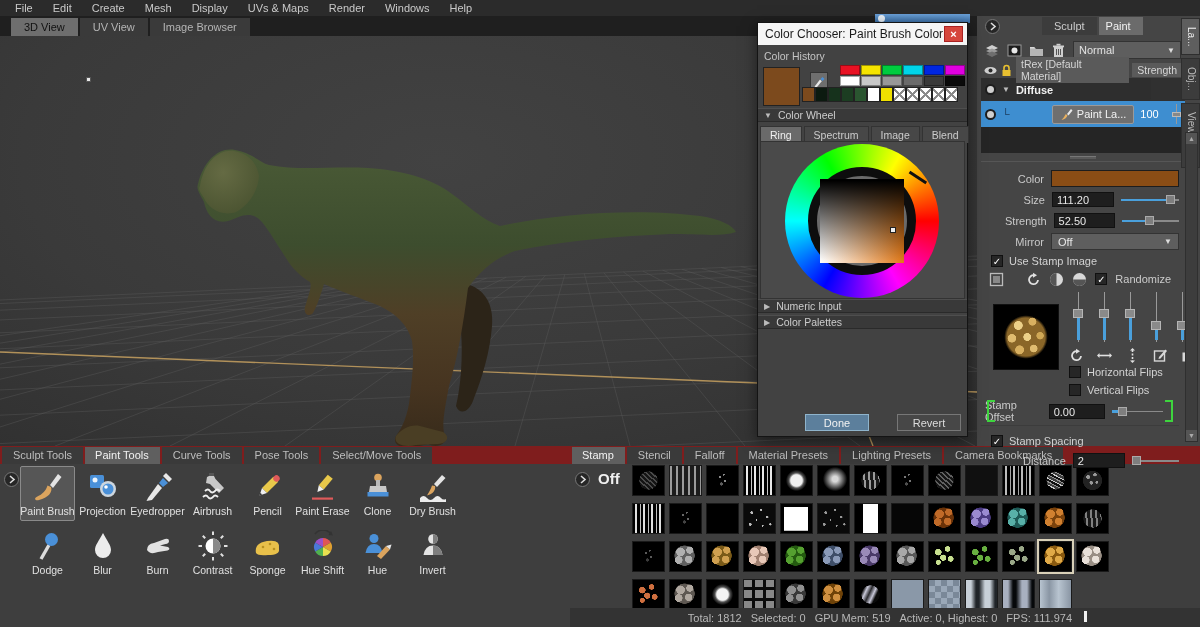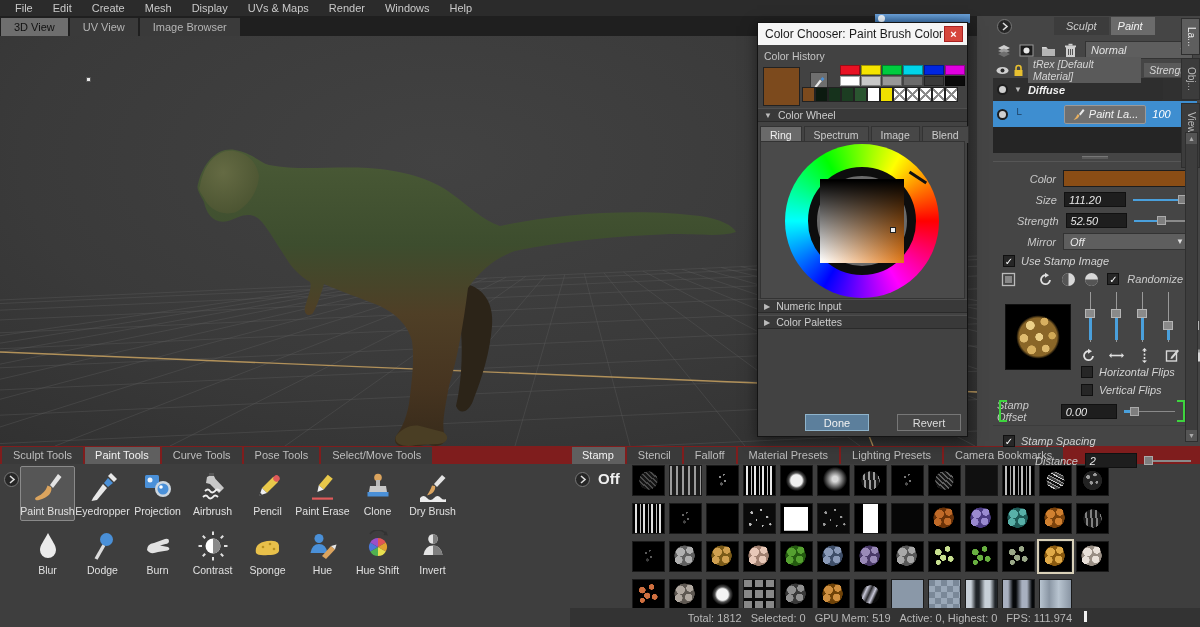--- a/index.html
+++ b/index.html
@@ -5,21 +5,21 @@
   * { margin:0; padding:0; box-sizing:border-box; }
   html,body { background:#1e1e1e; }
   body { font-family:"Liberation Sans","DejaVu Sans",sans-serif; }
   #app { position:relative; width:1200px; height:627px; background:#2f2f2f; overflow:hidden; color:#ccc; font-size:11px; }
 
   
   #menubar { position:absolute; left:0; top:0; width:1200px; height:16px; background:#2b2b2b; display:flex; align-items:center; padding-left:6px; gap:2px; z-index:5; }
   .menu-item { padding:1px 9px; color:#c9c9c9; font-size:11px; cursor:default; }
 
   
-  #viewtabs { position:absolute; left:0; top:16px; width:977px; height:20px; background:#1f1f1f; display:flex; align-items:flex-end; gap:2px; padding-left:1px; z-index:4; }
+  #viewtabs { position:absolute; left:0; top:16px; width:977px; height:20px; background:#1f1f1f; display:flex; align-items:flex-end; gap:2px; padding-left:11px; z-index:4; }
   .vtab { padding:3px 13px 3px; background:#3a3a3a; color:#b5b5b5; font-size:11px; }
   .vtab.active { background:#6e6e6e; color:#111; }
 
   
   #viewport { position:absolute; left:0; top:36px; width:977px; height:410px; overflow:hidden;
     background:radial-gradient(ellipse at 45% 30%, #424242 0%, #3a3a3a 55%, #2f2f2f 100%); z-index:1; }
   #viewport svg { position:absolute; left:0; top:0; }
   #brush-cursor { position:absolute; left:86px; top:41px; width:5px; height:5px; background:#e8e8e8; border:1px solid #555; }
 
   
@@ -57,21 +57,21 @@
   #sv-mark { position:absolute; right:8px; top:48px; width:6px; height:6px; background:#f0f0f0; border:1px solid #222; }
   #dlg-numeric { position:absolute; left:0; top:276px; width:100%; }
   #dlg-palettes { position:absolute; left:0; top:292px; width:100%; }
   #dlg-buttons { position:absolute; right:6px; bottom:5px; display:flex; gap:28px; }
   .dlg-btn { min-width:64px; height:17px; display:flex; align-items:center; justify-content:center; font-size:11px; }
   #btn-done { background:#5c7f9c; border:1px solid #8fb4cc; color:#f2f2f2; }
   #btn-revert { background:#474747; border:1px solid #777; color:#ddd; }
 
   
   #rightpanel { position:absolute; left:977px; top:14px; width:223px; height:432px; background:#454545; z-index:3; }
-  #rp-main { position:absolute; left:16px; top:0; width:204px; height:432px;font-style:italic; }
+  #rp-main { position:absolute; left:4px; top:0; width:204px; height:432px; }
   #rp-sidetabs { position:absolute; right:0; top:4px; width:19px; display:flex; flex-direction:column; gap:3px; }
   .side-tab { writing-mode:vertical-rl; padding:8px 2px; background:#3c3c3c; color:#bbb; font-size:10px; border:1px solid #2e2e2e; }
   .side-tab.active { background:#5e5e5e; color:#eee; }
   #rp-scroll { position:absolute; right:2px; top:118px; width:13px; height:310px; background:#3d3d3d; border:1px solid #2f2f2f; }
   .scr-arrow { position:absolute; left:0; width:11px; height:11px; background:#555; color:#aaa; font-size:7px; display:flex; align-items:center; justify-content:center; }
   #rp-header { display:flex; align-items:center; height:24px; padding:2px 4px; gap:4px; }
   .mode-tabs { margin-left:38px; display:flex; gap:2px; }
   .mode-tab { padding:3px 12px; font-size:11px; background:#3c3c3c; color:#ccc; }
   .mode-tab.active { background:#6b6b6b; color:#f2f2f2;padding-left:7px; }
   #rp-icons { display:flex; align-items:center; height:24px; padding:0 4px; gap:7px; }
@@ -596,35 +596,35 @@
         <div class="tool-row">
           <div class="tool selected">
             <span class="ticon"><svg width="32" height="32" viewBox="0 0 32 32">
                 <path d="M18 14 L26 3 L29.5 6 L21 17Z" fill="#e4e4e4"></path>
                 <path d="M19 16 C21 21 16 27 7 29 C3 30 2 27.5 4.5 26 C11 23 14 19.5 15.5 14.5Z" fill="#dba45e"></path>
               </svg></span>
             <span class="tlabel">Paint Brush</span>
           </div>
           <div class="tool">
             <span class="ticon"><svg width="32" height="32" viewBox="0 0 32 32">
-                <path d="M6 27 L16 13 L20 17 L10 29 L4.5 30Z" fill="#e8e8e8"></path>
-                <path d="M17 12 L21 7 L26 12 L21 16Z" fill="#4a90d8"></path>
-                <path d="M21 5 L24 2 L30 8 L27 11Z" fill="#e8e8e8"></path>
-              </svg></span>
-            <span class="tlabel">Eyedropper</span>
-          </div>
-          <div class="tool">
-            <span class="ticon"><svg width="32" height="32" viewBox="0 0 32 32">
                 <rect x="3" y="4" width="14" height="13" rx="1.5" fill="#4a90d8"></rect>
                 <circle cx="8" cy="9" r="2.5" fill="#fff" opacity="0.9"></circle>
                 <circle cx="21" cy="18" r="8" fill="#cdd6de"></circle>
                 <circle cx="21" cy="18" r="5.5" fill="#4a90d8"></circle>
                 <circle cx="19" cy="16" r="1.8" fill="#fff"></circle>
               </svg></span>
             <span class="tlabel">Projection</span>
+          </div>
+          <div class="tool">
+            <span class="ticon"><svg width="32" height="32" viewBox="0 0 32 32">
+                <path d="M6 27 L16 13 L20 17 L10 29 L4.5 30Z" fill="#e8e8e8"></path>
+                <path d="M17 12 L21 7 L26 12 L21 16Z" fill="#4a90d8"></path>
+                <path d="M21 5 L24 2 L30 8 L27 11Z" fill="#e8e8e8"></path>
+              </svg></span>
+            <span class="tlabel">Eyedropper</span>
           </div>
           <div class="tool">
             <span class="ticon"><svg width="32" height="32" viewBox="0 0 32 32">
                 <path d="M10 6 L16 3 L18.5 8 L27 17 L22 22 L13 13 L9 12Z" fill="#c8c8c8"></path>
                 <rect x="12" y="2" width="5" height="3" fill="#555"></rect>
                 <path d="M8 20 q3 -3 5 0 q2 3 5 0 q2 -3 5 0" fill="none" stroke="#f0f0f0" stroke-width="1.8"></path>
                 <path d="M6 26 q3 -3 5 0 q2 3 5 0 q2 -3 5 0" fill="none" stroke="#f0f0f0" stroke-width="1.8"></path>
               </svg></span>
             <span class="tlabel">Airbrush</span>
           </div>
@@ -663,30 +663,30 @@
                 <path d="M17 13 L25 4 L28.5 7 L20 16Z" fill="#e4e4e4"></path>
                 <path d="M18 15 C19 19 16 23 10 24.5 C12 21 14 18 15 14.5Z" fill="#dba45e"></path>
                 <path d="M3 27 q3.5 -4 7 0 q3.5 4 7 0 q3.5 -4 7 0 q2 2.5 5 1 L29 31 L3 31Z" fill="#ececec"></path>
               </svg></span>
             <span class="tlabel">Dry Brush</span>
           </div>
         </div>
         <div class="tool-row">
           <div class="tool">
             <span class="ticon"><svg width="32" height="32" viewBox="0 0 32 32">
-                <path d="M16 3 C20 11 24 15 24 20 a8 8 0 1 1 -16 0 C8 15 12 11 16 3Z" fill="#ececec"></path>
-              </svg></span>
-            <span class="tlabel">Blur</span>
-          </div>
-          <div class="tool">
-            <span class="ticon"><svg width="32" height="32" viewBox="0 0 32 32">
                 <line x1="9" y1="29" x2="17" y2="15" stroke="#dcdcdc" stroke-width="3.4"></line>
                 <circle cx="19.5" cy="9.5" r="6.5" fill="#4a90d8"></circle>
               </svg></span>
             <span class="tlabel">Dodge</span>
+          </div>
+          <div class="tool">
+            <span class="ticon"><svg width="32" height="32" viewBox="0 0 32 32">
+                <path d="M16 3 C20 11 24 15 24 20 a8 8 0 1 1 -16 0 C8 15 12 11 16 3Z" fill="#ececec"></path>
+              </svg></span>
+            <span class="tlabel">Blur</span>
           </div>
           <div class="tool">
             <span class="ticon"><svg width="32" height="32" viewBox="0 0 32 32">
                 <path d="M5 20 q0 -6 7 -7 L23 9 q4 -1 4 2 q0 2.5 -3.5 3 l-5.5 1.5 L26 17 q3 2 -0.5 3.5 L16 22 q-8 3 -11 -2Z" fill="#e2e2e2"></path>
               </svg></span>
             <span class="tlabel">Burn</span>
           </div>
           <div class="tool">
             <span class="ticon"><svg width="32" height="32" viewBox="0 0 32 32">
                 <circle cx="16" cy="16" r="7.5" fill="#fff"></circle>
@@ -708,39 +708,39 @@
             <span class="ticon"><svg width="32" height="32" viewBox="0 0 32 32">
                 <path d="M4 23 q-2 -10 11 -12 q14 -2 12 8 q1 6 -11 6 q-10 1 -12 -2Z" fill="#e8c04a"></path>
                 <circle cx="11" cy="17" r="1.3" fill="#b89020"></circle>
                 <circle cx="18" cy="14" r="1.3" fill="#b89020"></circle>
                 <circle cx="22" cy="19" r="1.3" fill="#b89020"></circle>
               </svg></span>
             <span class="tlabel">Sponge</span>
           </div>
           <div class="tool">
             <span class="ticon"><svg width="32" height="32" viewBox="0 0 32 32">
-                <circle cx="12" cy="8.5" r="4.5" fill="#4a90d8"></circle>
-                <path d="M3.5 23 q1.5 -9 8.5 -9 q7 0 8.5 9Z" fill="#4a90d8"></path>
-                <path d="M15 26 L24 16 L28 19.5 L19 29Z" fill="#dba45e"></path>
-                <path d="M24 16 L28 19.5 L29.5 14.5Z" fill="#e8e8e8"></path>
-              </svg></span>
-            <span class="tlabel">Hue</span>
-          </div>
-          <div class="tool">
-            <span class="ticon"><svg width="32" height="32" viewBox="0 0 32 32">
                 <path d="M16 17 L16.0 8.0 A9 9 0 0 1 23.8 12.5Z" fill="#e05555"></path>
                 <path d="M16 17 L23.8 12.5 A9 9 0 0 1 23.8 21.5Z" fill="#e0a030"></path>
                 <path d="M16 17 L23.8 21.5 A9 9 0 0 1 16.0 26.0Z" fill="#e8e050"></path>
                 <path d="M16 17 L16.0 26.0 A9 9 0 0 1 8.2 21.5Z" fill="#50b050"></path>
                 <path d="M16 17 L8.2 21.5 A9 9 0 0 1 8.2 12.5Z" fill="#4a78d8"></path>
                 <path d="M16 17 L8.2 12.5 A9 9 0 0 1 16.0 8.0Z" fill="#9a50c8"></path>
                 <path d="M8 4 A10 10 0 0 1 24 4" fill="none" stroke="#333" stroke-width="1.6"></path>
                 <path d="M24 1 L26 5.5 L21.5 5Z" fill="#333"></path>
               </svg></span>
             <span class="tlabel">Hue Shift</span>
+          </div>
+          <div class="tool">
+            <span class="ticon"><svg width="32" height="32" viewBox="0 0 32 32">
+                <circle cx="12" cy="8.5" r="4.5" fill="#4a90d8"></circle>
+                <path d="M3.5 23 q1.5 -9 8.5 -9 q7 0 8.5 9Z" fill="#4a90d8"></path>
+                <path d="M15 26 L24 16 L28 19.5 L19 29Z" fill="#dba45e"></path>
+                <path d="M24 16 L28 19.5 L29.5 14.5Z" fill="#e8e8e8"></path>
+              </svg></span>
+            <span class="tlabel">Hue</span>
           </div>
           <div class="tool">
             <span class="ticon"><svg width="32" height="32" viewBox="0 0 32 32">
                 <defs>
                   <clipPath id="invR">
                     <rect x="16" y="0" width="16" height="32"></rect>
                   </clipPath>
                 </defs>
                 <circle cx="16" cy="9" r="4.8" fill="#e4e4e4"></circle>
                 <path d="M6.5 25 q1.5 -9.5 9.5 -9.5 q8 0 9.5 9.5Z" fill="#e4e4e4"></path>

